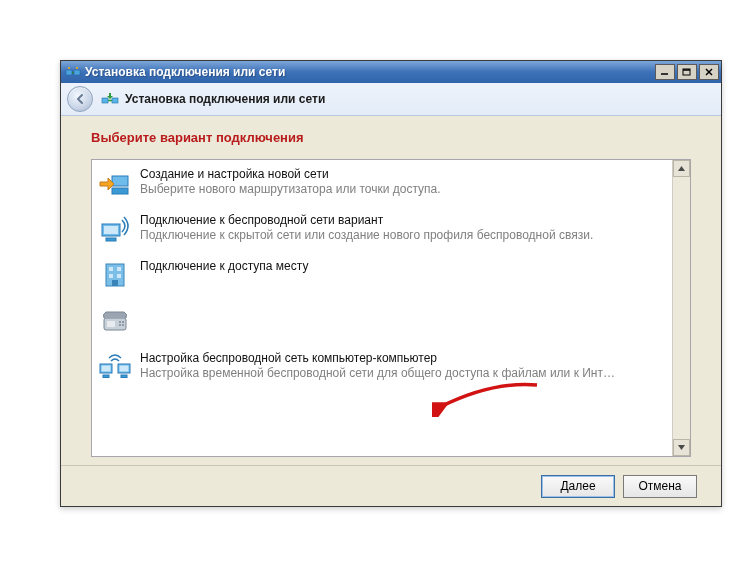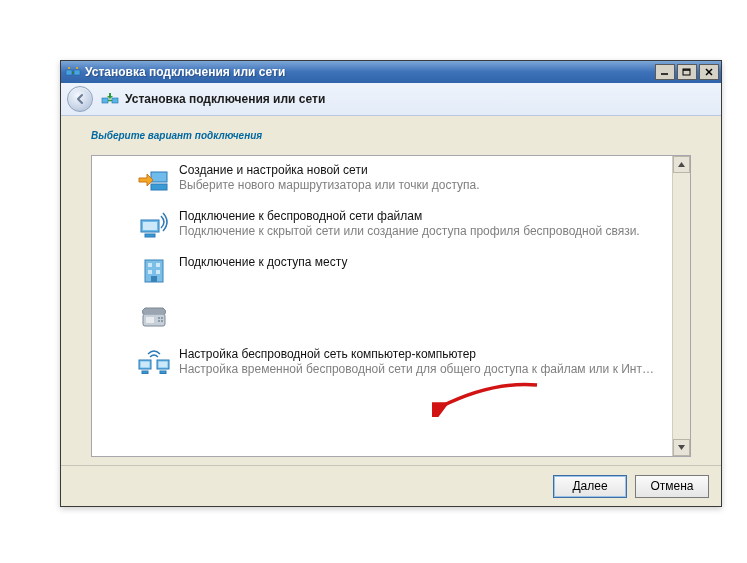--- a/index.html
+++ b/index.html
@@ -116,37 +116,35 @@
 
   
   .content {
     flex: 1 1 auto;
     padding: 14px 30px 8px 30px;
     display: flex;
     flex-direction: column;
     overflow: hidden;
   }
   .instruction {
-    font-size: 10px;
+    font-size: 13px;
     font-weight: bold;
-    color: #0369a1;
+    color: #b91c1c;
     margin-bottom: 14px;
-    font-style: italic;
   }
   .list-frame {
     flex: 1 1 auto;
     border: 1px solid #a7a6aa;
     background: #fff;
     display: flex;
     overflow: hidden;
   }
   .list {
     flex: 1 1 auto;
     overflow: hidden;
-    padding-left: 39px;
   }
   .scrollbar-v {
     width: 17px;
     background: #ece9db;
     border-left: 1px solid #cfcdc3;
     display: flex;
     flex-direction: column;
     align-items: stretch;
   }
   .scroll-btn {
@@ -197,21 +195,21 @@
   }
 
   
   .footer {
     height: 40px;
     border-top: 1px solid #c9c6b9;
     background: #ece9d8;
     display: flex;
     align-items: center;
     justify-content: flex-end;
-    padding: 0 12px;
+    padding: 0 24px;
     gap: 8px;
     flex: 0 0 auto;
   }
   .btn {
     min-width: 74px;
     height: 23px;
     background: linear-gradient(to bottom, #fafafa 0%, #e6e6e6 100%);
     border: 1px solid #7a7a7a;
     font-size: 12px;
     display: flex;
@@ -314,22 +312,22 @@
             <span class="option-icon">
               <svg width="34" height="34" viewBox="0 0 34 34">
                 <rect x="4" y="12" width="18" height="12" fill="#6fbbec" stroke="#2a7ab5"></rect>
                 <rect x="6" y="14" width="14" height="8" fill="#cde9f9"></rect>
                 <rect x="8" y="26" width="10" height="3" fill="#3a9ad6" stroke="#2a7ab5"></rect>
                 <path d="M24 8 Q30 14 24 20" fill="none" stroke="#2a7ab5" stroke-width="1.5"></path>
                 <path d="M26 5 Q34 14 26 23" fill="none" stroke="#2a7ab5" stroke-width="1.5"></path>
               </svg>
             </span>
             <div class="option-texts">
-              <div class="option-title">Подключение к беспроводной сети файлам</div>
-              <div class="option-desc">Подключение к скрытой сети или создание доступа профиля беспроводной связи.</div>
+              <div class="option-title">Подключение к беспроводной сети вариант</div>
+              <div class="option-desc">Подключение к скрытой сети или создание нового профиля беспроводной связи.</div>
             </div>
           </div>
 
           <div class="option">
             <span class="option-icon">
               <svg width="34" height="34" viewBox="0 0 34 34">
                 <rect x="8" y="6" width="18" height="22" fill="#7bbfe9" stroke="#3a83b8"></rect>
                 <rect x="11" y="9" width="4" height="4" fill="#cde9f9"></rect>
                 <rect x="19" y="9" width="4" height="4" fill="#cde9f9"></rect>
                 <rect x="11" y="16" width="4" height="4" fill="#cde9f9"></rect>

